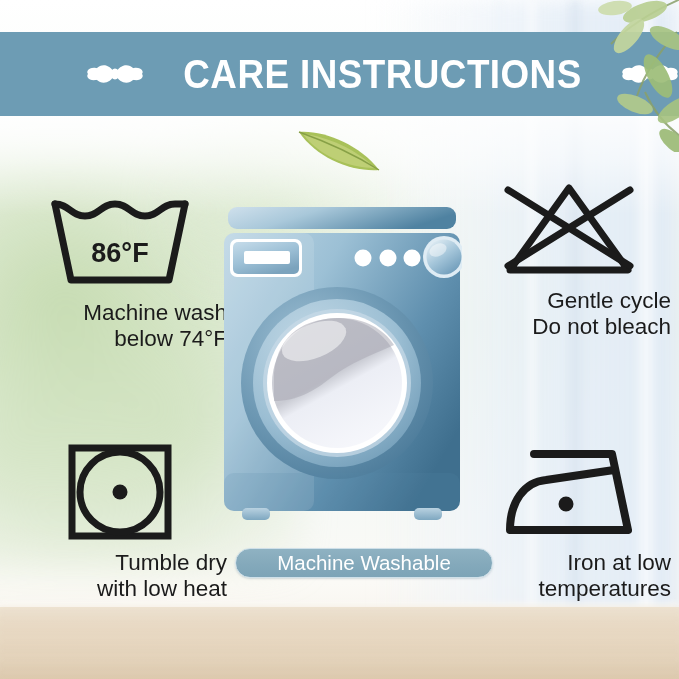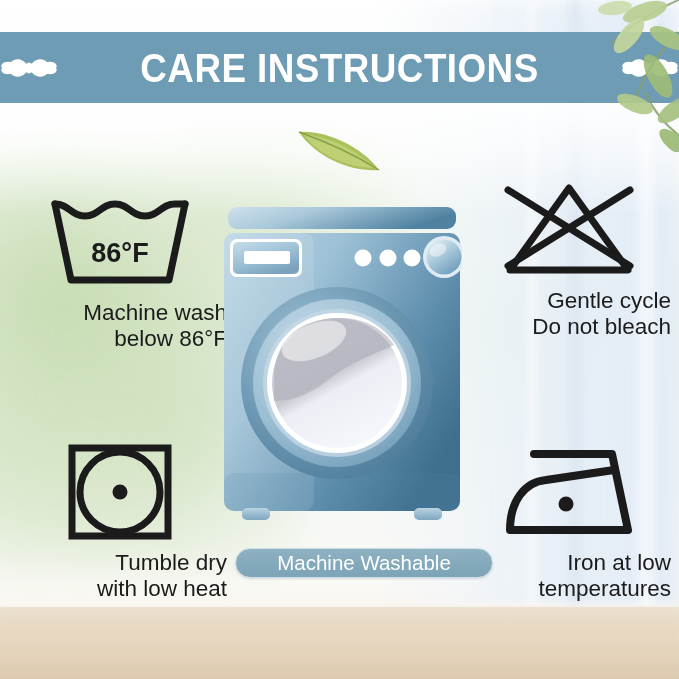--- a/index.html
+++ b/index.html
@@ -116,25 +116,25 @@
     left: 0; bottom: 64px;
     width: 679px; height: 12px;
     background: linear-gradient(to bottom, rgba(255,255,255,0.9) 0%, rgba(243,234,219,0.85) 60%, rgba(235,222,203,0.7) 100%);
     filter: blur(3px);
   }
 
   
   .banner {
     position: absolute;
     left: 0; top: 32px;
-    width: 679px; height: 71px;
+    width: 679px; height: 84px;
     background: #6d9cb4;
     display: flex;
     align-items: center;
-    justify-content: space-between;
+    justify-content: flex-end;
     gap: 22px;
   }
   .banner-title {
     color: #ffffff;
     font-size: 40px;
     font-weight: bold;
     letter-spacing: 0.5px;
     line-height: 1;
     transform: scaleX(0.92);
     white-space: nowrap;
@@ -267,21 +267,21 @@
 
   <div class="care-item" id="care-wash">
     <svg class="glyph" width="150" height="100" viewBox="0 0 150 100">
       <g fill="none" stroke="#1b1b1b" stroke-width="7" stroke-linecap="round" stroke-linejoin="round">
         <path d="M10 12 L26 88 L124 88 L140 12"></path>
         <path d="M10 12 C24 12 26 24 40 24 C54 24 56 12 70 12 C84 12 86 24 100 24 C114 24 116 12 130 12 L140 12"></path>
       </g>
       <text class="tubtext" x="75" y="70" text-anchor="middle">86°F</text>
     </svg>
     <div class="caption">Machine wash
-below 86°F</div>
+below 74°F</div>
   </div>
 
   <div class="care-item" id="care-bleach">
     <svg class="glyph" width="150" height="100" viewBox="0 0 150 100">
       <g fill="none" stroke="#1b1b1b" stroke-width="7" stroke-linecap="round" stroke-linejoin="round">
         <path d="M75 8 L134 90 L16 90 Z"></path>
         <path d="M14 10 L136 86"></path>
         <path d="M136 10 L14 86"></path>
       </g>
     </svg>

